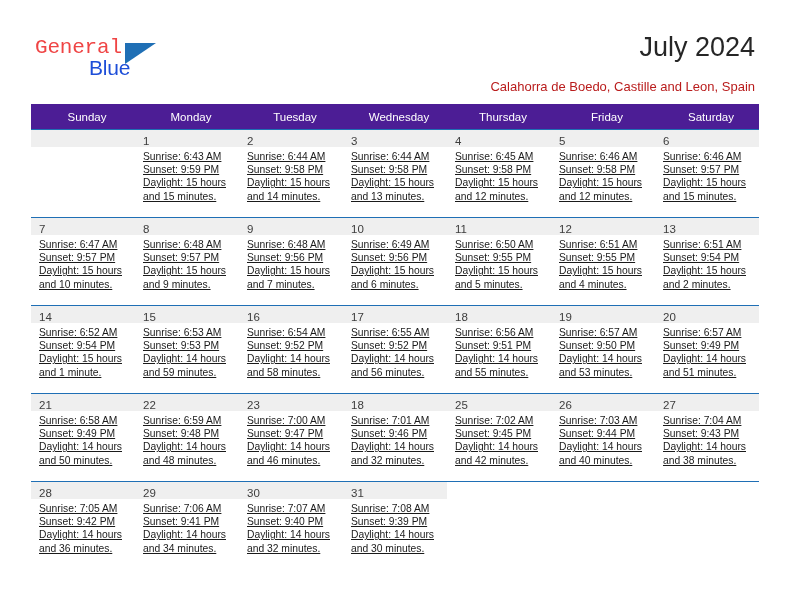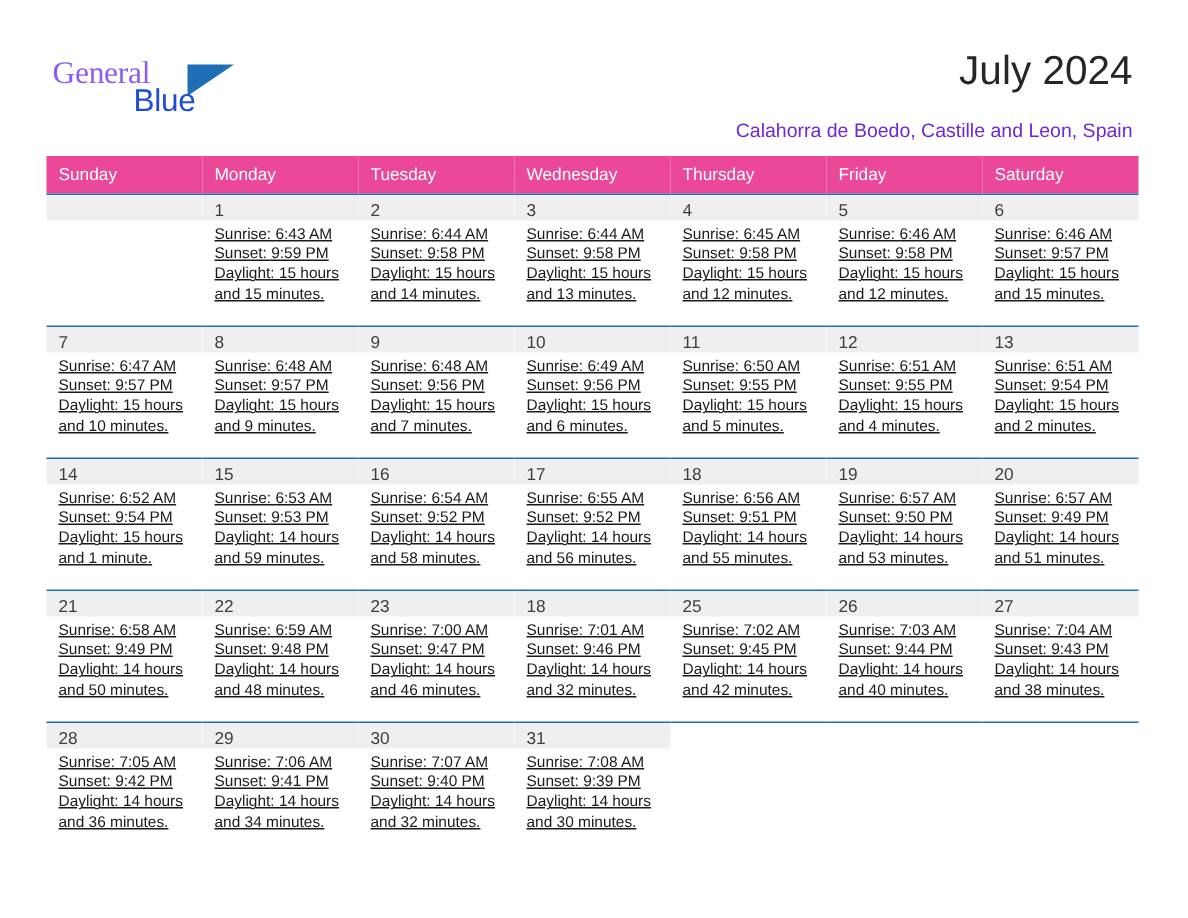--- a/index.html
+++ b/index.html
@@ -34,23 +34,23 @@
     left: 35px;
     top: 36px;
     width: 140px;
     height: 48px;
   }
   .logo-general {
     position: absolute;
     left: 0;
     top: 0;
     font-size: 21px;
-    color: #8b5cf6;
+    color: #ef4444;
     letter-spacing: -0.2px;
-    font-family: Liberation Serif, serif;
+    font-family: Liberation Mono, monospace;
   }
   .logo-blue {
     position: absolute;
     left: 54px;
     top: 20px;
     font-size: 21px;
     color: #1d4ed8;
     letter-spacing: -0.2px;
     font-family: "Liberation Sans", sans-serif;
   }
@@ -72,41 +72,41 @@
     color: #262626;
     text-align: right;
     font-family: "Liberation Sans", sans-serif;
     white-space: nowrap;
   }
   .title-location {
     position: absolute;
     right: 37px;
     top: 79px;
     font-size: 13px;
-    color: #6d28d9;
+    color: #b91c1c;
     text-align: right;
     font-family: "Liberation Sans", sans-serif;
     white-space: nowrap;
   }
 
   
   .calendar {
     position: absolute;
     left: 31px;
     top: 104px;
     width: 728px;
     border-collapse: collapse;
     table-layout: fixed;
   }
   .calendar th {
-    background: #ec4899;
+    background: #4c1d95;
     color: #ffffff;
     font-weight: normal;
     font-size: 11.5px;
-    text-align: left;
+    text-align: center;
     padding: 5px 0 5px 8px;
     height: 15px;
     font-family: "Liberation Sans", sans-serif;
   }
   .calendar td {
     vertical-align: top;
     padding: 0;
     width: 104px;
     height: 88px;
     border: none;

